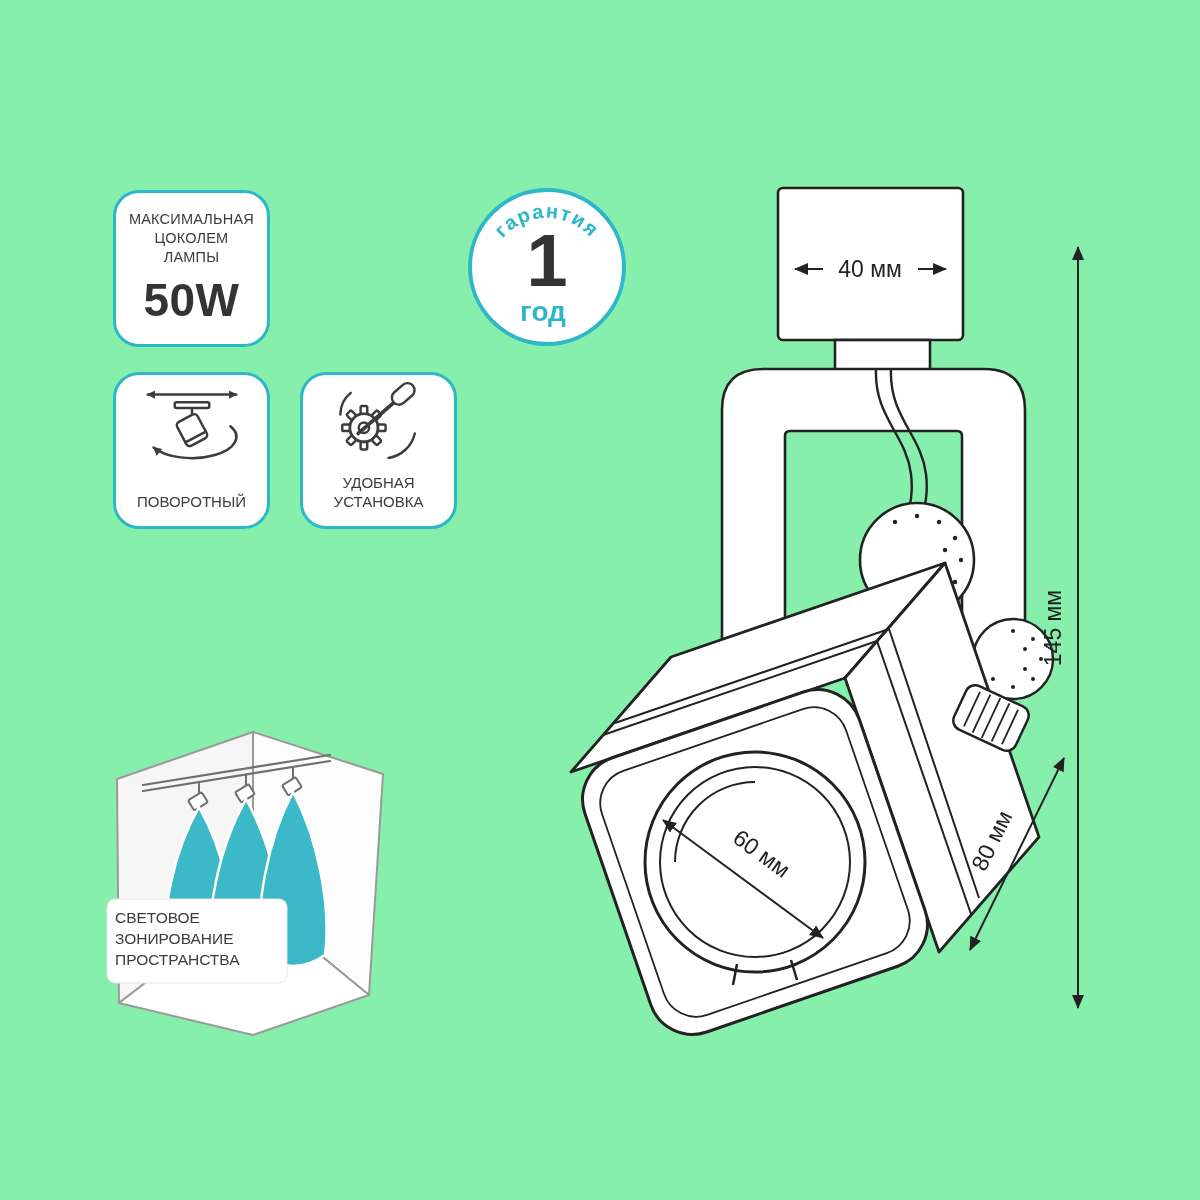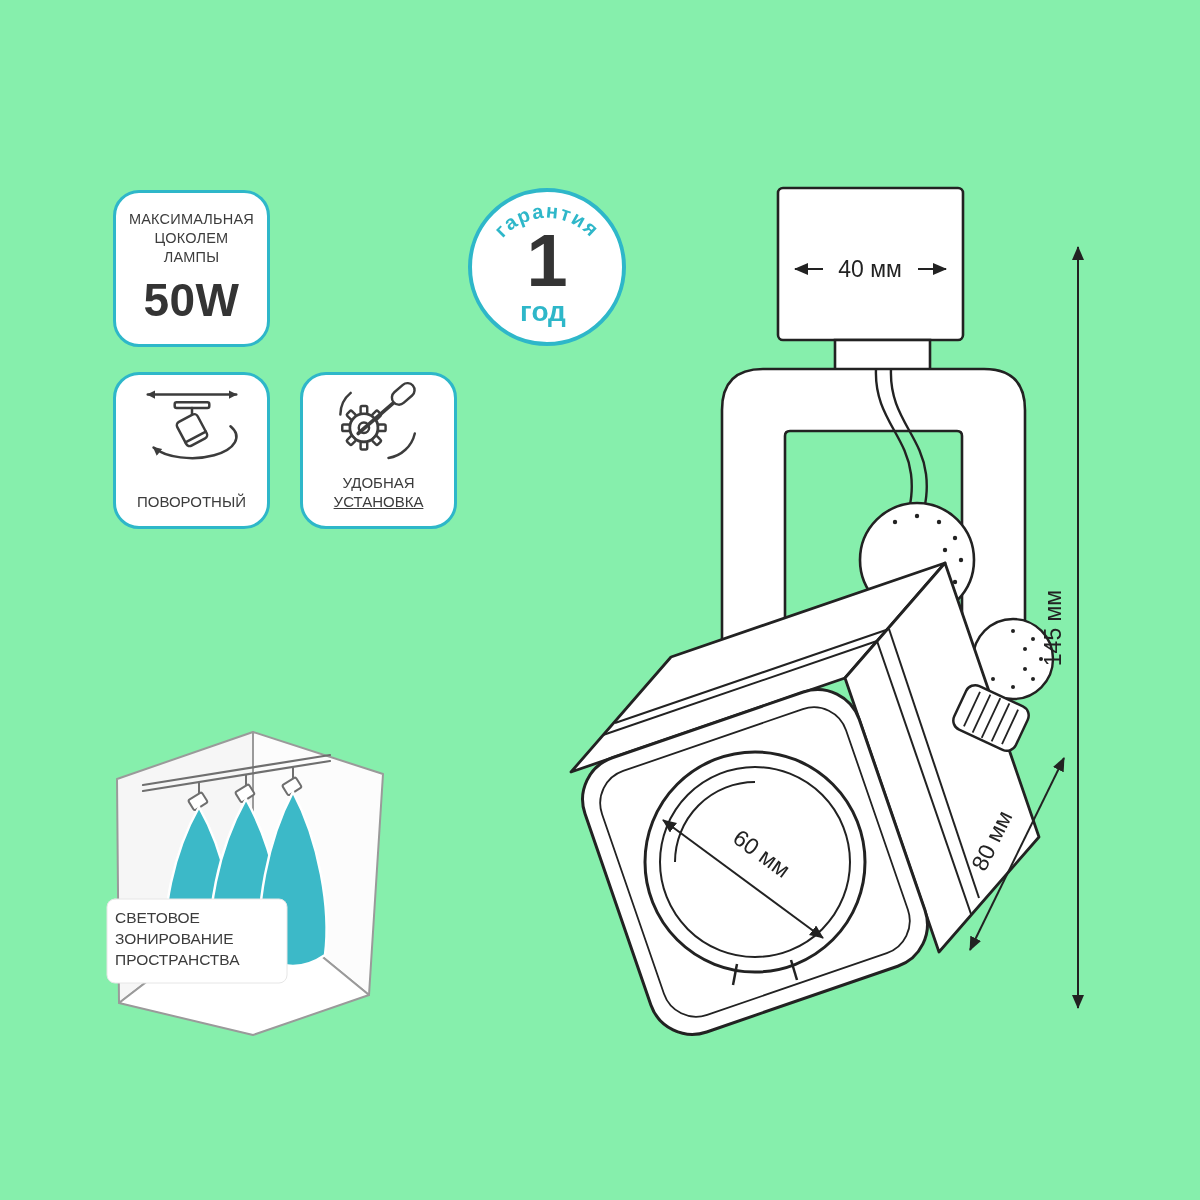--- a/index.html
+++ b/index.html
@@ -102,21 +102,21 @@
           <g>
             <line x1="30" y1="62" x2="68" y2="29" stroke-width="4"></line>
             <rect x="64" y="13" width="27" height="15" rx="7.5" fill="#fff" transform="rotate(-41 77 20)"></rect>
           </g>
           <path d="M 62,88 A 34,34 0 0 0 90,62"></path>
           <path d="M 11,42 A 30,30 0 0 1 22,19"></path>
         </g>
       </svg>
     </div>
     <div class="icon-label">УДОБНАЯ</div>
-    <div class="icon-label" style="padding-bottom:15px;margin-top:-15px;text-decoration:underline;">УСТАНОВКА</div>
+    <div class="icon-label" style="padding-bottom:15px;margin-top:-15px;">УСТАНОВКА</div>
   </div>
 
   <svg style="position:absolute;left:105px;top:723px;" width="295" height="325" viewBox="0 0 295 325">
     <g stroke-linejoin="round" stroke-linecap="round">
 
       <polygon points="12,56 148,9 148,177 14,280" fill="#f6f6f6" stroke="#9a9a9a" stroke-width="2"></polygon>
       <polygon points="148,9 278,51 264,272 148,177" fill="#fcfcfc" stroke="#9a9a9a" stroke-width="2"></polygon>
       <polygon points="148,177 264,272 148,312 14,280" fill="#ffffff" stroke="#9a9a9a" stroke-width="2"></polygon>
 
       <g stroke="#6f6f6f" stroke-width="2.2" fill="#fff">

